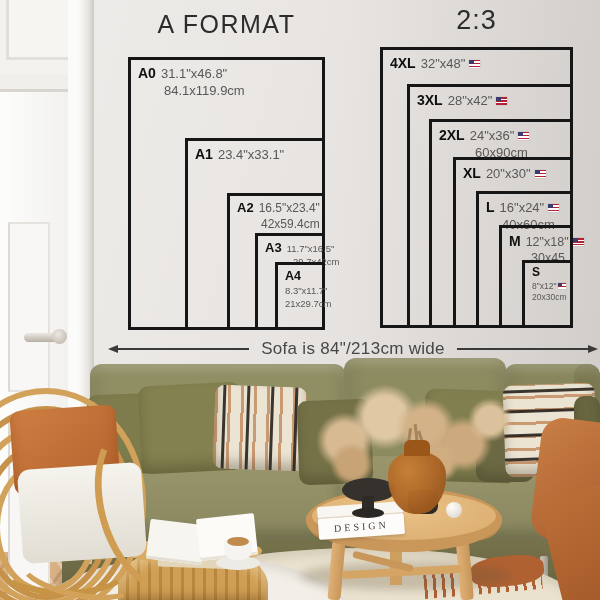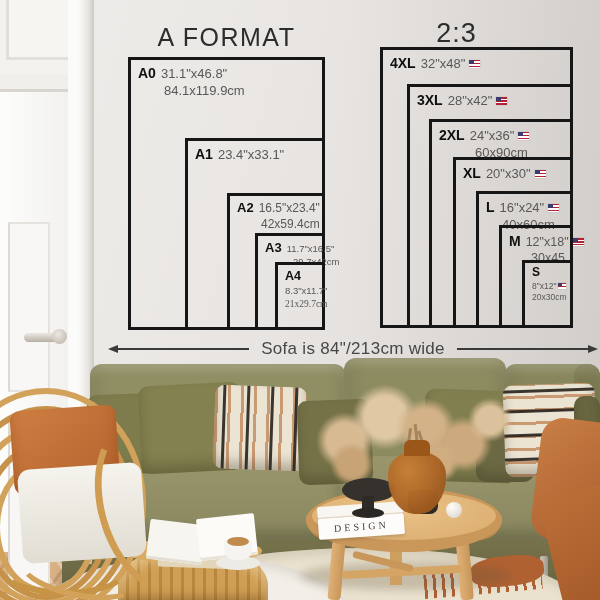--- a/index.html
+++ b/index.html
@@ -21,38 +21,38 @@
   .dp2 { top:330px; height:190px; }
   .handle-bar { left:24px; top:333px; width:34px; height:9px; border-radius:5px; background:linear-gradient(#ece8e1,#b7b0a4); z-index:4; }
   .handle-rose { left:52px; top:329px; width:15px; height:15px; border-radius:50%; background:radial-gradient(circle at 40% 35%,#ece8e1,#b7b0a4); z-index:4; }
   .baseboard { left:88px; top:380px; width:100px; height:26px; background:#f3f2ef; border-bottom:4px solid #d9d5cf; z-index:2; }
   .floor { left:0; top:404px; width:230px; height:196px; z-index:2;
     background-color:#d9b185;
     background-image:repeating-linear-gradient(55deg,rgba(255,255,255,.30) 0 3px,transparent 3px 17px),
                      repeating-linear-gradient(-55deg,rgba(150,100,55,.28) 0 3px,transparent 3px 17px); }
 
   
-  .chart-title { position:absolute; text-align:center; color:#2c2c2c; z-index:2; font-weight:500;margin-top:13px; }
+  .chart-title { position:absolute; text-align:center; color:#2c2c2c; z-index:2; font-weight:500; }
   .title-a { left:128px; top:10px; width:197px; font-size:25px; letter-spacing:1.5px; }
-  .title-r { left:360px; top:5px; width:193px; font-size:27px; letter-spacing:1px; }
+  .title-r { left:380px; top:5px; width:193px; font-size:27px; letter-spacing:1px; }
   .srect { position:absolute; border:3px solid #161616; padding:4px 0 0 7px; color:#585858;
            font-size:13px; line-height:1.3; z-index:2; }
   .sz { color:#0f0f0f; font-weight:bold; margin-right:5px; font-size:14px; }
   .row { white-space:nowrap; }
   .cm { padding-left:26px; white-space:nowrap; }
   
   .a0 { left:128px; top:57px;  width:197px; height:273px; }
   .a1 { left:185px; top:138px; width:140px; height:192px; }
   .a2 { left:227px; top:193px; width:98px;  height:137px; font-size:12px; }
   .a2 .sz { font-size:13px; } .a2 .cm { padding-left:24px; }
   .a3 { left:255px; top:233px; width:70px;  height:97px;  font-size:9.5px; }
   .a3 .sz { font-size:13px; } .a3 .cm { padding-left:28px; margin-top:-1px; }
   .a4 { left:275px; top:262px; width:50px;  height:68px;  font-size:9.5px; padding-top:3px; }
   .a4 .sz { display:block; font-size:12.5px; margin:0 0 1px 0; }
-  .a4 .cm { padding-left:0;font-family:Liberation Serif, serif; }
+  .a4 .cm { padding-left:0; }
   
   .r4xl { left:380px; top:47px;  width:193px; height:281px; }
   .r3xl { left:407px; top:84px;  width:166px; height:244px; }
   .r2xl { left:429px; top:119px; width:144px; height:209px; }
   .rxl  { left:453px; top:157px; width:120px; height:171px; }
   .rl   { left:476px; top:191px; width:97px;  height:137px; }
   .rm   { left:499px; top:225px; width:74px;  height:103px; font-size:12.5px; }
   .rs   { left:522px; top:260px; width:51px;  height:68px;  font-size:8.5px; padding-top:2px; }
   .r4xl .cm,.r3xl .cm,.r2xl .cm { padding-left:36px; }
   .rxl .cm { padding-left:28px; } .rl .cm { padding-left:16px; } .rm .cm { padding-left:22px; }

